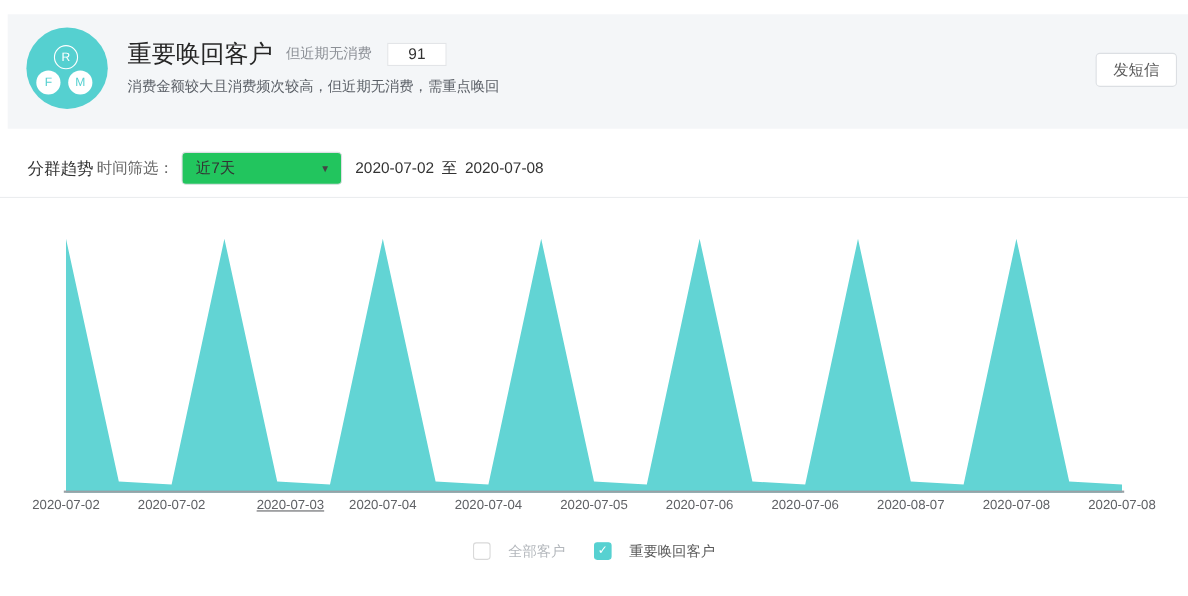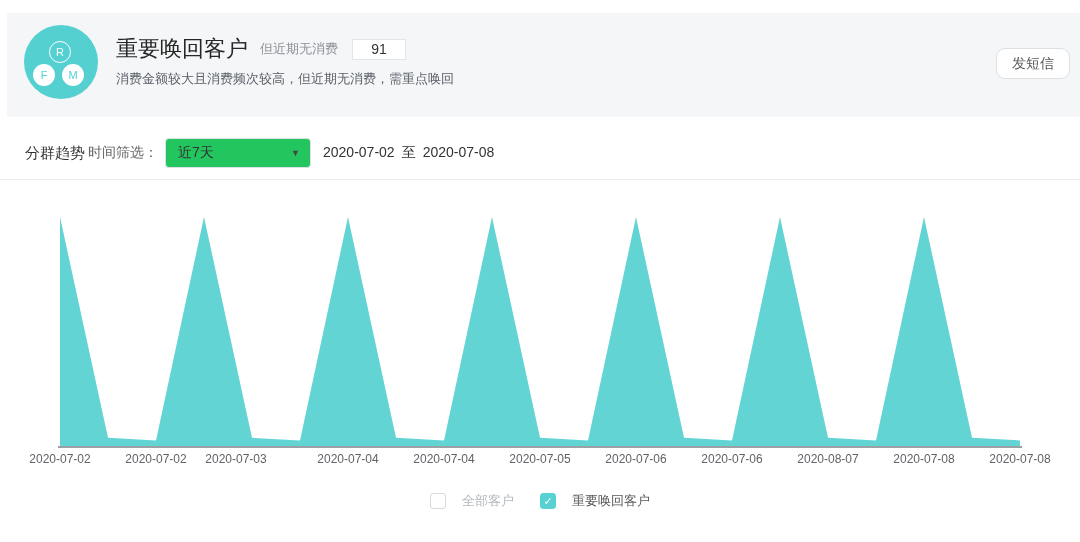--- a/index.html
+++ b/index.html
@@ -22,21 +22,21 @@
   .title-row { display:flex; align-items:center; }
   .title { font-size:22px; color:#262626; font-weight:500; line-height:26px; }
   .count-label { font-size:13px; color:#8c9096; margin-left:12px; }
   .count-box { margin-left:14px; width:54px; height:21px; background:#fff;
     border:1px solid #e3e5e8; display:flex; align-items:center; justify-content:center;
     font-size:14px; color:#333; }
   .desc { margin-top:8px; font-size:13px; color:#5a5f66; }
 
   .actions { margin-left:auto; margin-top:35px; display:flex; gap:14px; }
   .hbtn { height:31px; padding:0 15px; background:#fff; border:1px solid #dcdfe3;
-    border-radius:9px; font-size:14px; color:#595959; cursor:pointer;
+    border-radius:4px; font-size:14px; color:#595959; cursor:pointer;
     font-family:inherit; }
 
   
   .filter-row { margin:21px 0 0 25px; height:30px; display:flex; align-items:center; }
   .section-title { font-size:15px; color:#333; font-weight:500; }
   .time-label { font-size:14px; color:#666; margin-left:3px; }
   .select { margin-left:7px; width:146px; height:30px; border:1px solid #dcdfe3;
     border-radius:4px; background:#22c55e; display:flex; align-items:center;
     justify-content:space-between; padding:0 10px 0 12px; cursor:pointer; }
   .select-value { font-size:14px; color:#333; }
@@ -102,21 +102,21 @@
 <div class="divider"></div>
 
 <div class="chart-wrap">
   <svg id="trend-svg" width="1080" height="262" viewBox="0 0 1080 262">
       <polygon points="60.0,27.0 108.0,247.8 156.0,250.4 204.0,27.0 252.0,247.8 300.0,250.4 348.0,27.0 396.0,247.8 444.0,250.4 492.0,27.0 540.0,247.8 588.0,250.4 636.0,27.0 684.0,247.8 732.0,250.4 780.0,27.0 828.0,247.8 876.0,250.4 924.0,27.0 972.0,247.8 1020.0,250.4 1020,258 60,258" fill="#62d4d4"></polygon>
     <rect id="axis-line" x="58" y="256" width="964" height="2" fill="#9aa1a6"></rect>
   </svg>
   <div id="x-axis-labels">
       <span style="left: 60px;">2020-07-02</span>
       <span style="left: 156px;">2020-07-02</span>
-      <span style="left: 236px;">2020-07-03</span>
+      <span style="left: 264px; text-decoration: underline;">2020-07-03</span>
       <span style="left: 348px;">2020-07-04</span>
       <span style="left: 444px;">2020-07-04</span>
       <span style="left: 540px;">2020-07-05</span>
       <span style="left: 636px;">2020-07-06</span>
       <span style="left: 732px;">2020-07-06</span>
       <span style="left: 828px;">2020-08-07</span>
       <span style="left: 924px;">2020-07-08</span>
       <span style="left: 1020px;">2020-07-08</span>
     </div>
 </div>

